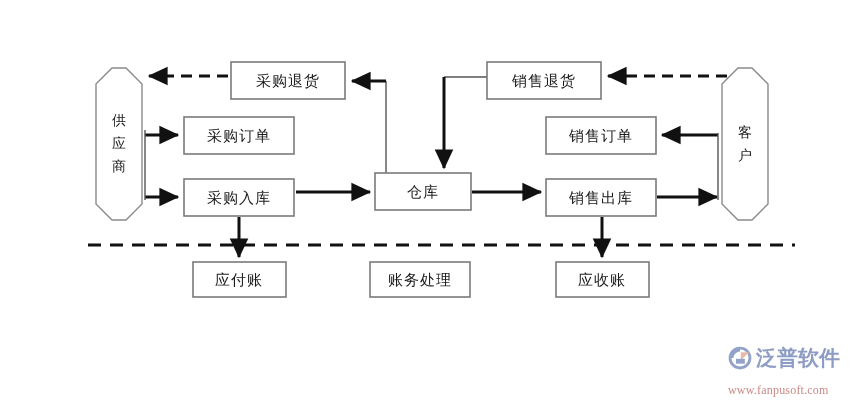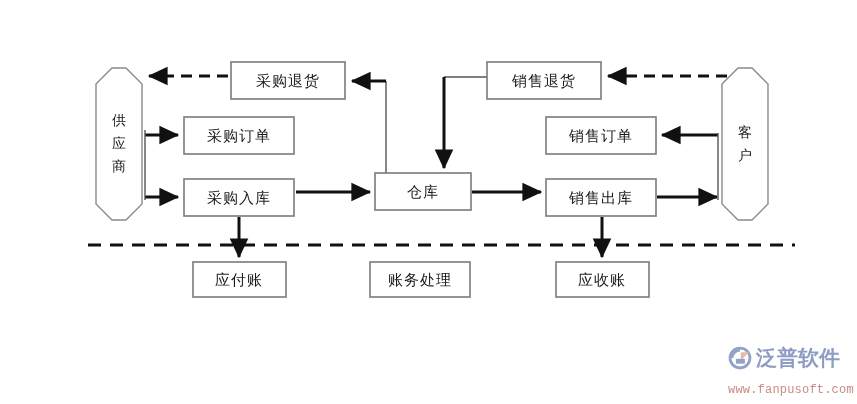--- a/index.html
+++ b/index.html
@@ -93,21 +93,21 @@
   .wm-text {
     font-family: "DejaVu Sans", "Liberation Sans", sans-serif;
     font-size: 21px;
     font-weight: bold;
     color: #8d9cc4;
     letter-spacing: 0px;
     line-height: 26px;
     white-space: nowrap;
   }
   .wm-url {
-    font-family: Liberation Mono, monospace;
+    font-family: Liberation Serif, serif;
     font-size: 12px;
     color: #c98a86;
     letter-spacing: 0.2px;
     margin-top: 12px;
     margin-left: 1px;
     white-space: nowrap;
   }
 </style>
 </head>
 <body>

